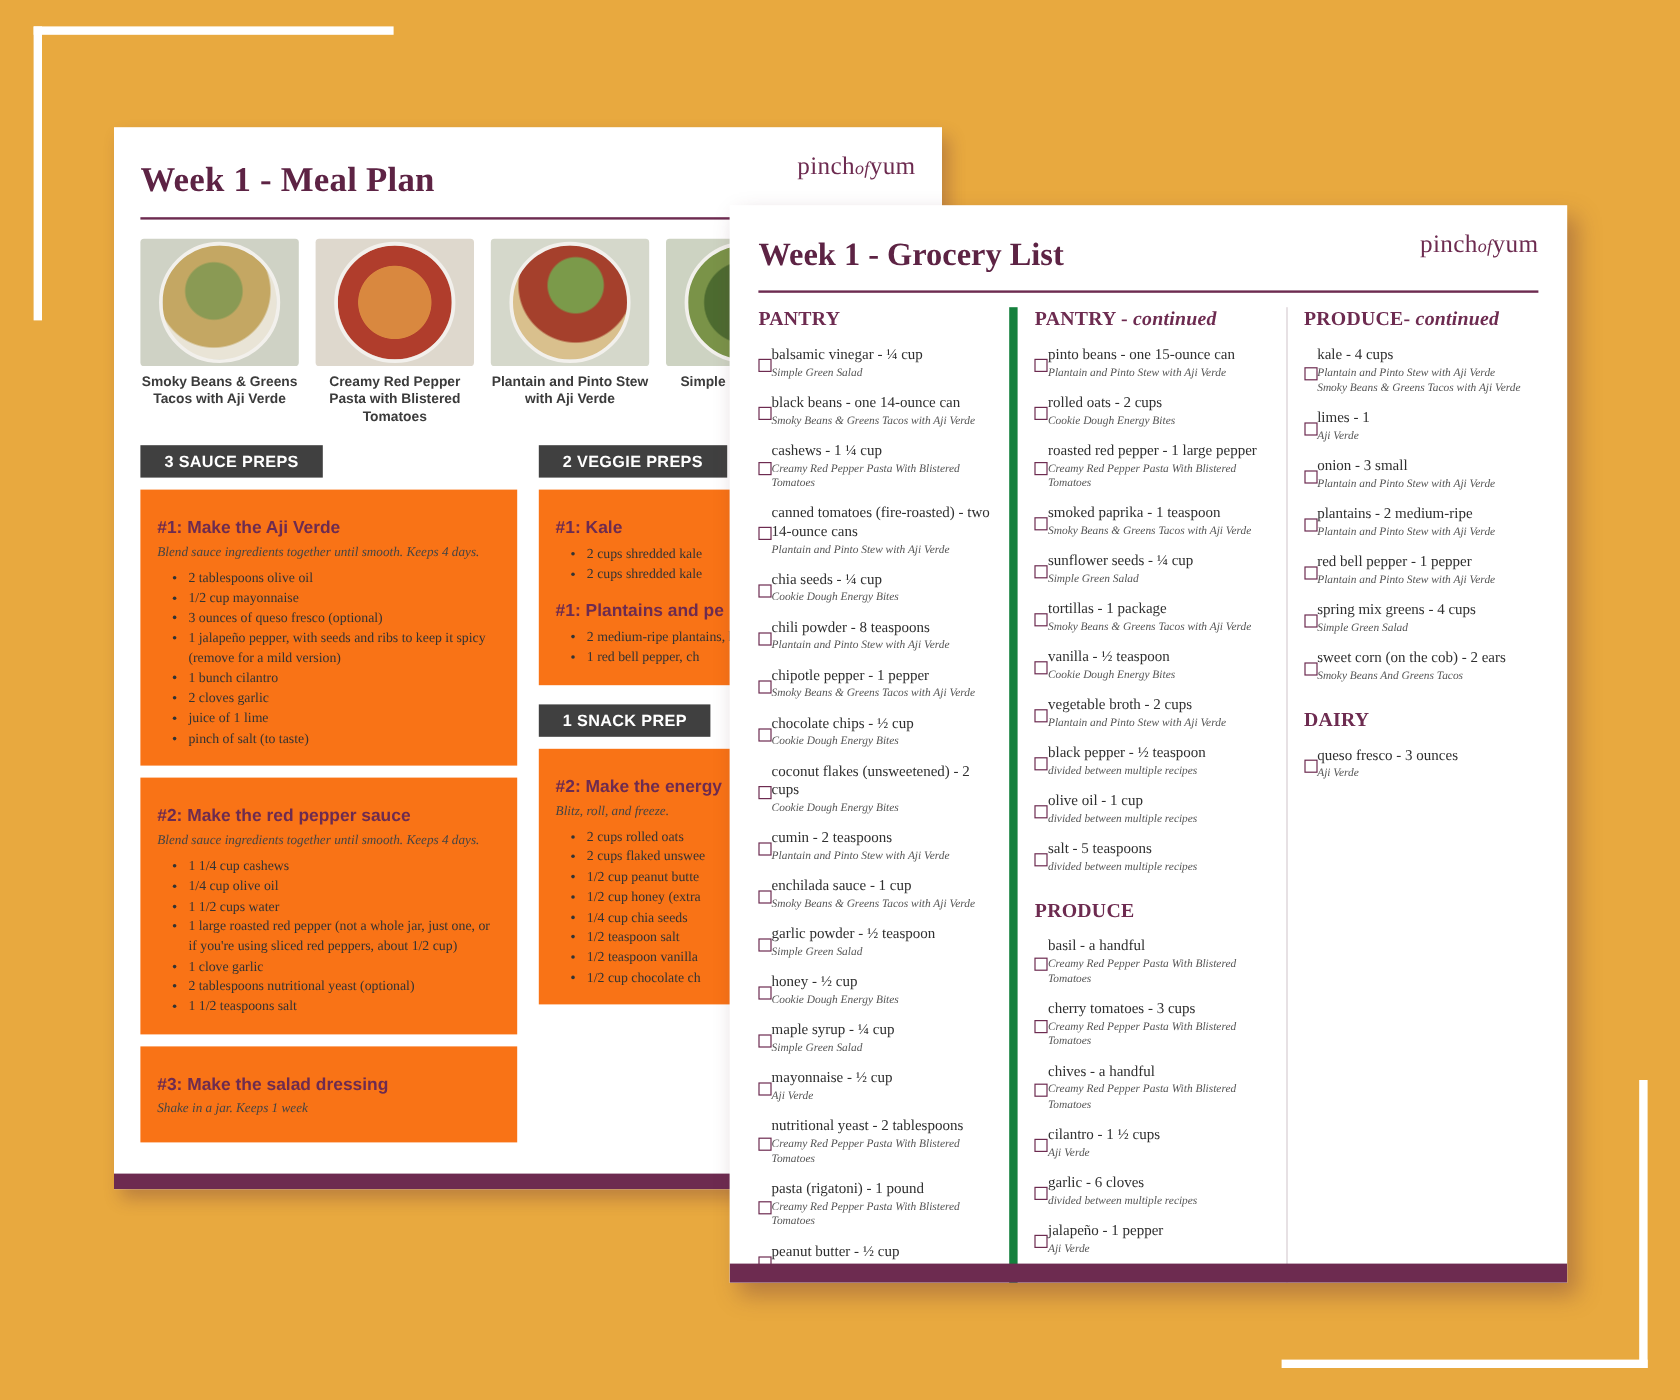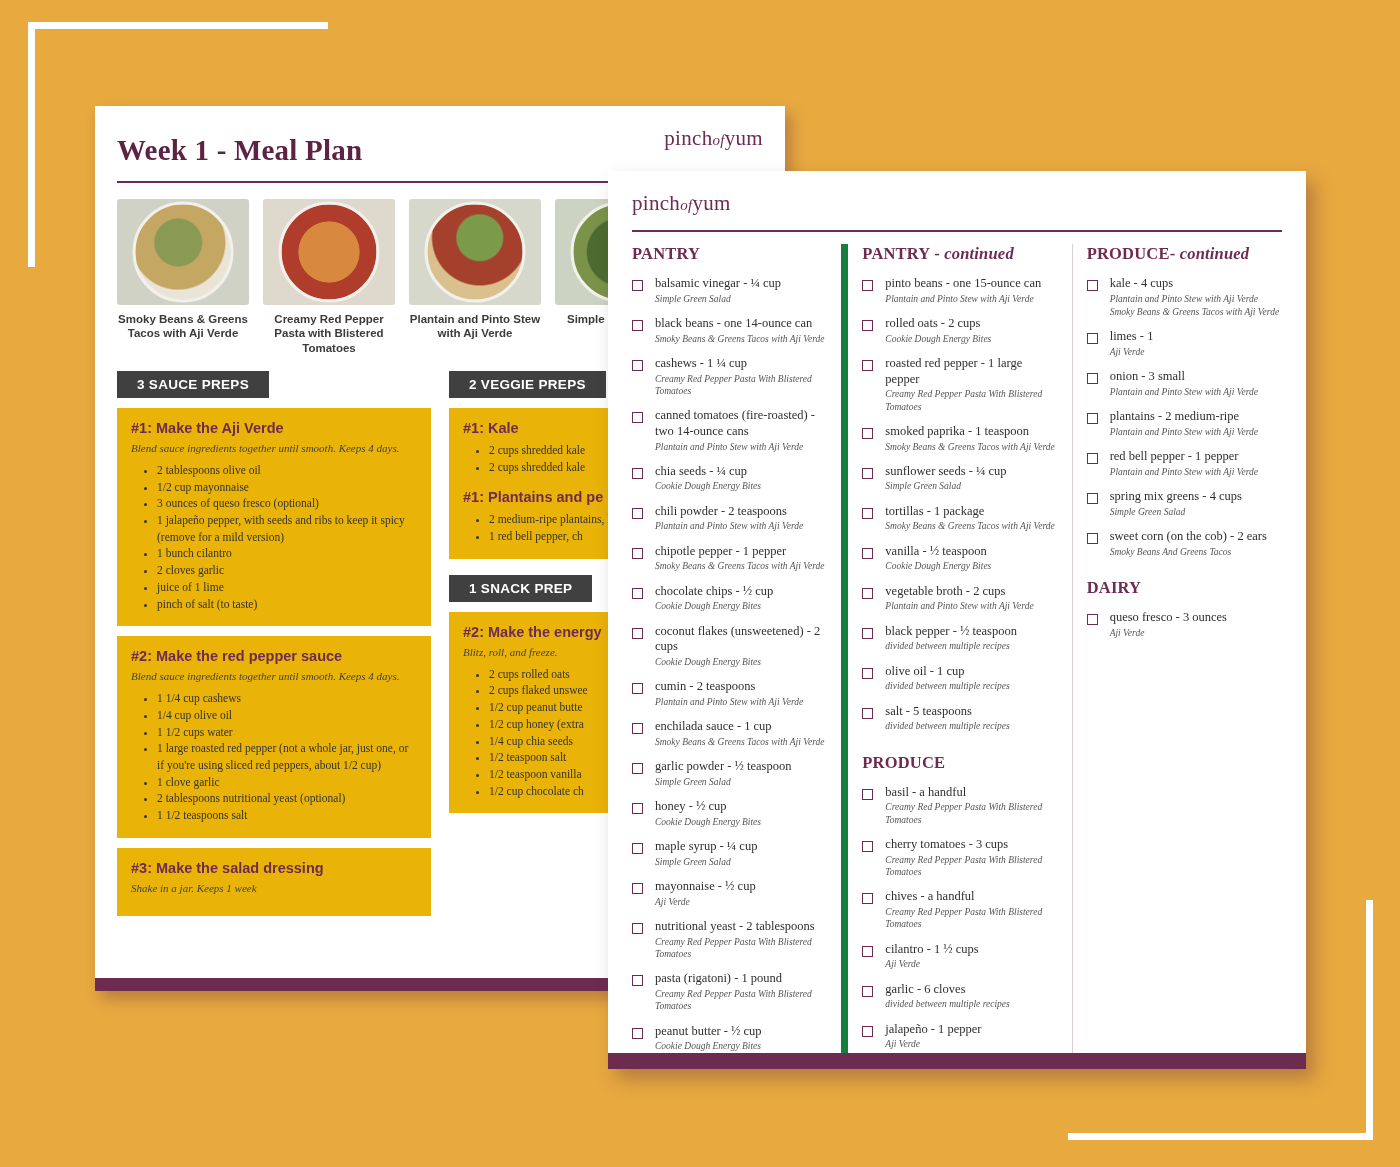--- a/index.html
+++ b/index.html
@@ -118,22 +118,22 @@
     font-family: "Liberation Sans", sans-serif;
     letter-spacing: .3px;
   }
   .cols2 {
     display: flex;
     gap: 18px;
     margin-top: 0;
   }
   .col { flex: 1; min-width: 0; }
   .prep-box {
-    background: #eab308;
-    padding: 12px 14px 14px 14px;
+    background: #f97316;
+    padding: 24px 14px 14px 14px;
     margin-top: 10px;
   }
   .prep-title {
     color: #6d2b50;
     font-weight: bold;
     font-size: 14.5px;
     margin: 0 0 6px 0;
     font-family: "Liberation Sans", sans-serif;
   }
   .prep-note {
@@ -194,23 +194,23 @@
     color: #6d2b50;
     font-weight: bold;
     font-size: 16.5px;
     margin: 0 0 12px 0;
     letter-spacing: .2px;
   }
   .gl-cat.spaced { margin-top: 20px; }
   .gl-cat .it { font-style: italic; font-weight: bold; }
   .gl-item {
     display: flex;
-    gap: 12px;
+    gap: 0;
     margin-bottom: 11px;
-    align-items: flex-start;
+    align-items: center;
   }
   .cb {
     width: 9px; height: 9px;
     border: 1px solid #6d2b50;
     flex: 0 0 auto;
     margin-top: 4px;
   }
   .gl-text { min-width: 0; }
   .gl-name {
     font-size: 12.5px;
@@ -355,20 +355,21 @@
         </div>
       </div>
     </div>
   </div>
   <div class="mp-footer"></div>
 </div>
 
 <div class="sheet-grocery">
   <div class="gl-inner">
     <div class="gl-header">
+      <div class="gl-title">Week 1  - Grocery List</div>
       <div class="brand">
         <span>pinch</span><span class="it">of</span><span>yum</span>
       </div>
     </div>
     <div class="gl-rule"></div>
 
     <div class="gl-cols" id="gl-cols">
         <div class="gl-col c1">
           <div class="gl-cat">PANTRY</div>
           <div class="gl-item">
@@ -402,21 +403,21 @@
           <div class="gl-item">
             <span class="cb"></span>
             <div class="gl-text">
               <div class="gl-name">chia seeds - ¼ cup</div>
               <div class="gl-sub">Cookie Dough Energy Bites</div>
             </div>
           </div>
           <div class="gl-item">
             <span class="cb"></span>
             <div class="gl-text">
-              <div class="gl-name">chili powder - 2 teaspoons</div>
+              <div class="gl-name">chili powder - 8 teaspoons</div>
               <div class="gl-sub">Plantain and Pinto Stew with Aji Verde</div>
             </div>
           </div>
           <div class="gl-item">
             <span class="cb"></span>
             <div class="gl-text">
               <div class="gl-name">chipotle pepper - 1 pepper</div>
               <div class="gl-sub">Smoky Beans &amp; Greens Tacos with Aji Verde</div>
             </div>
           </div>

